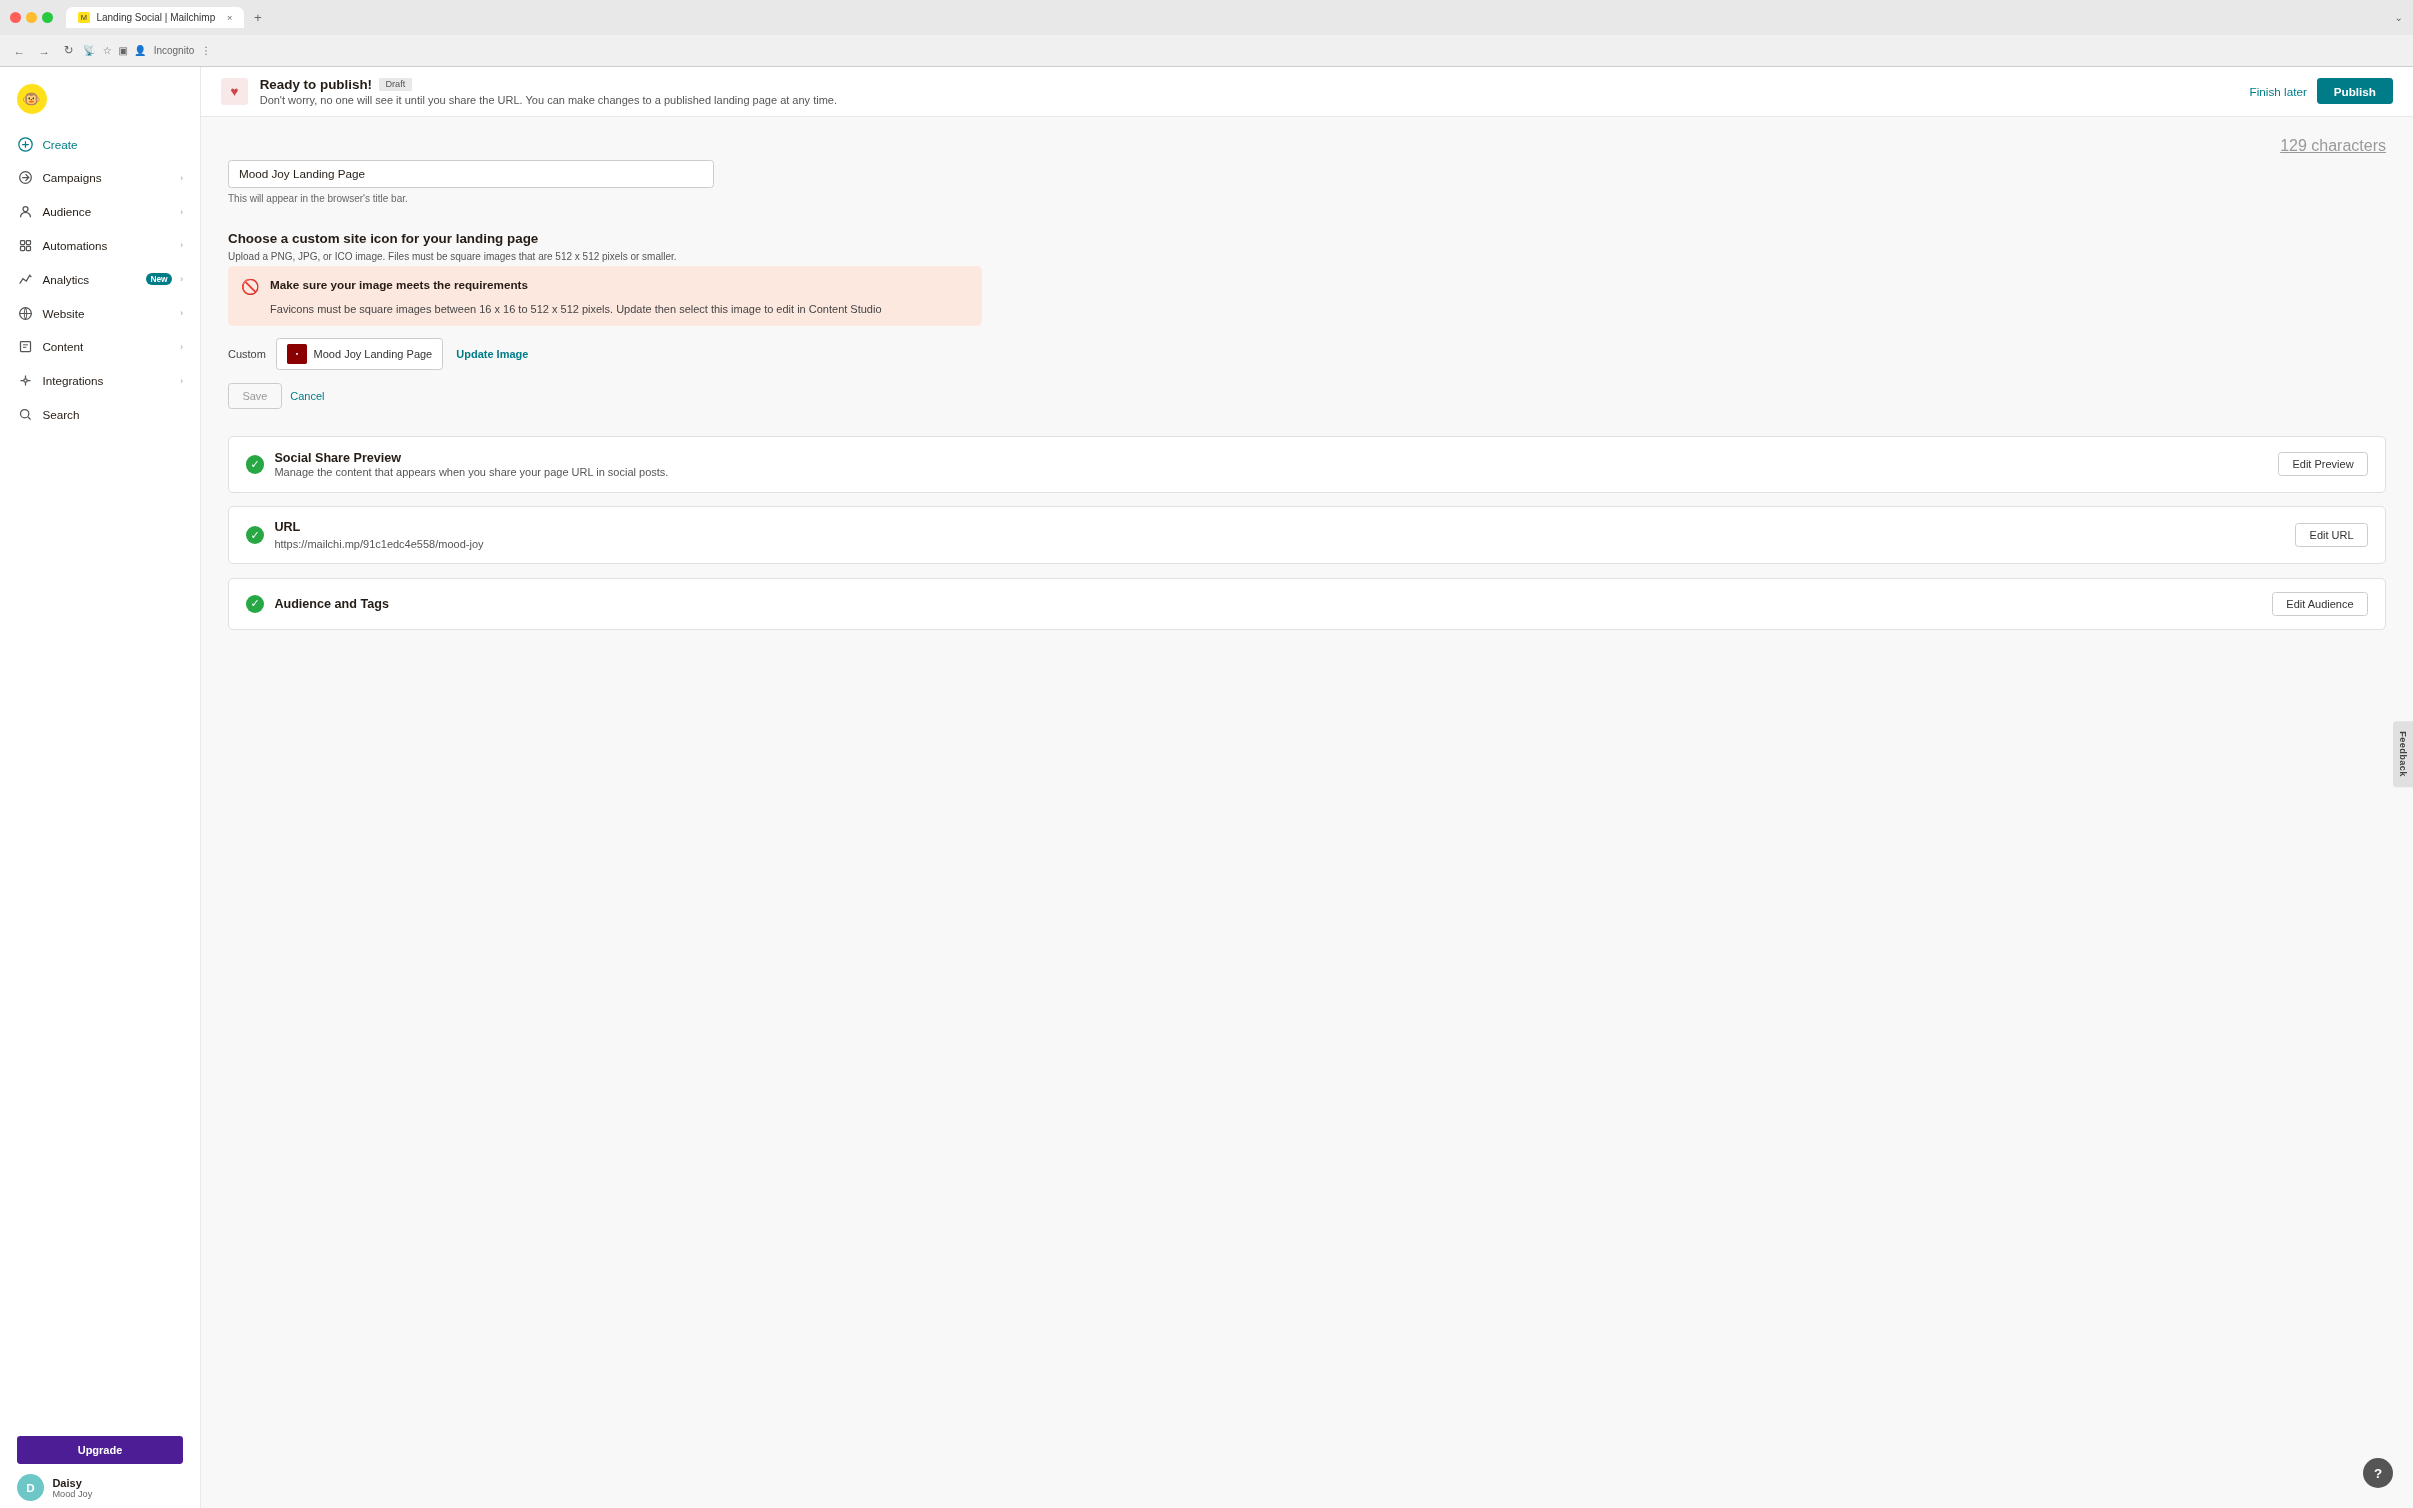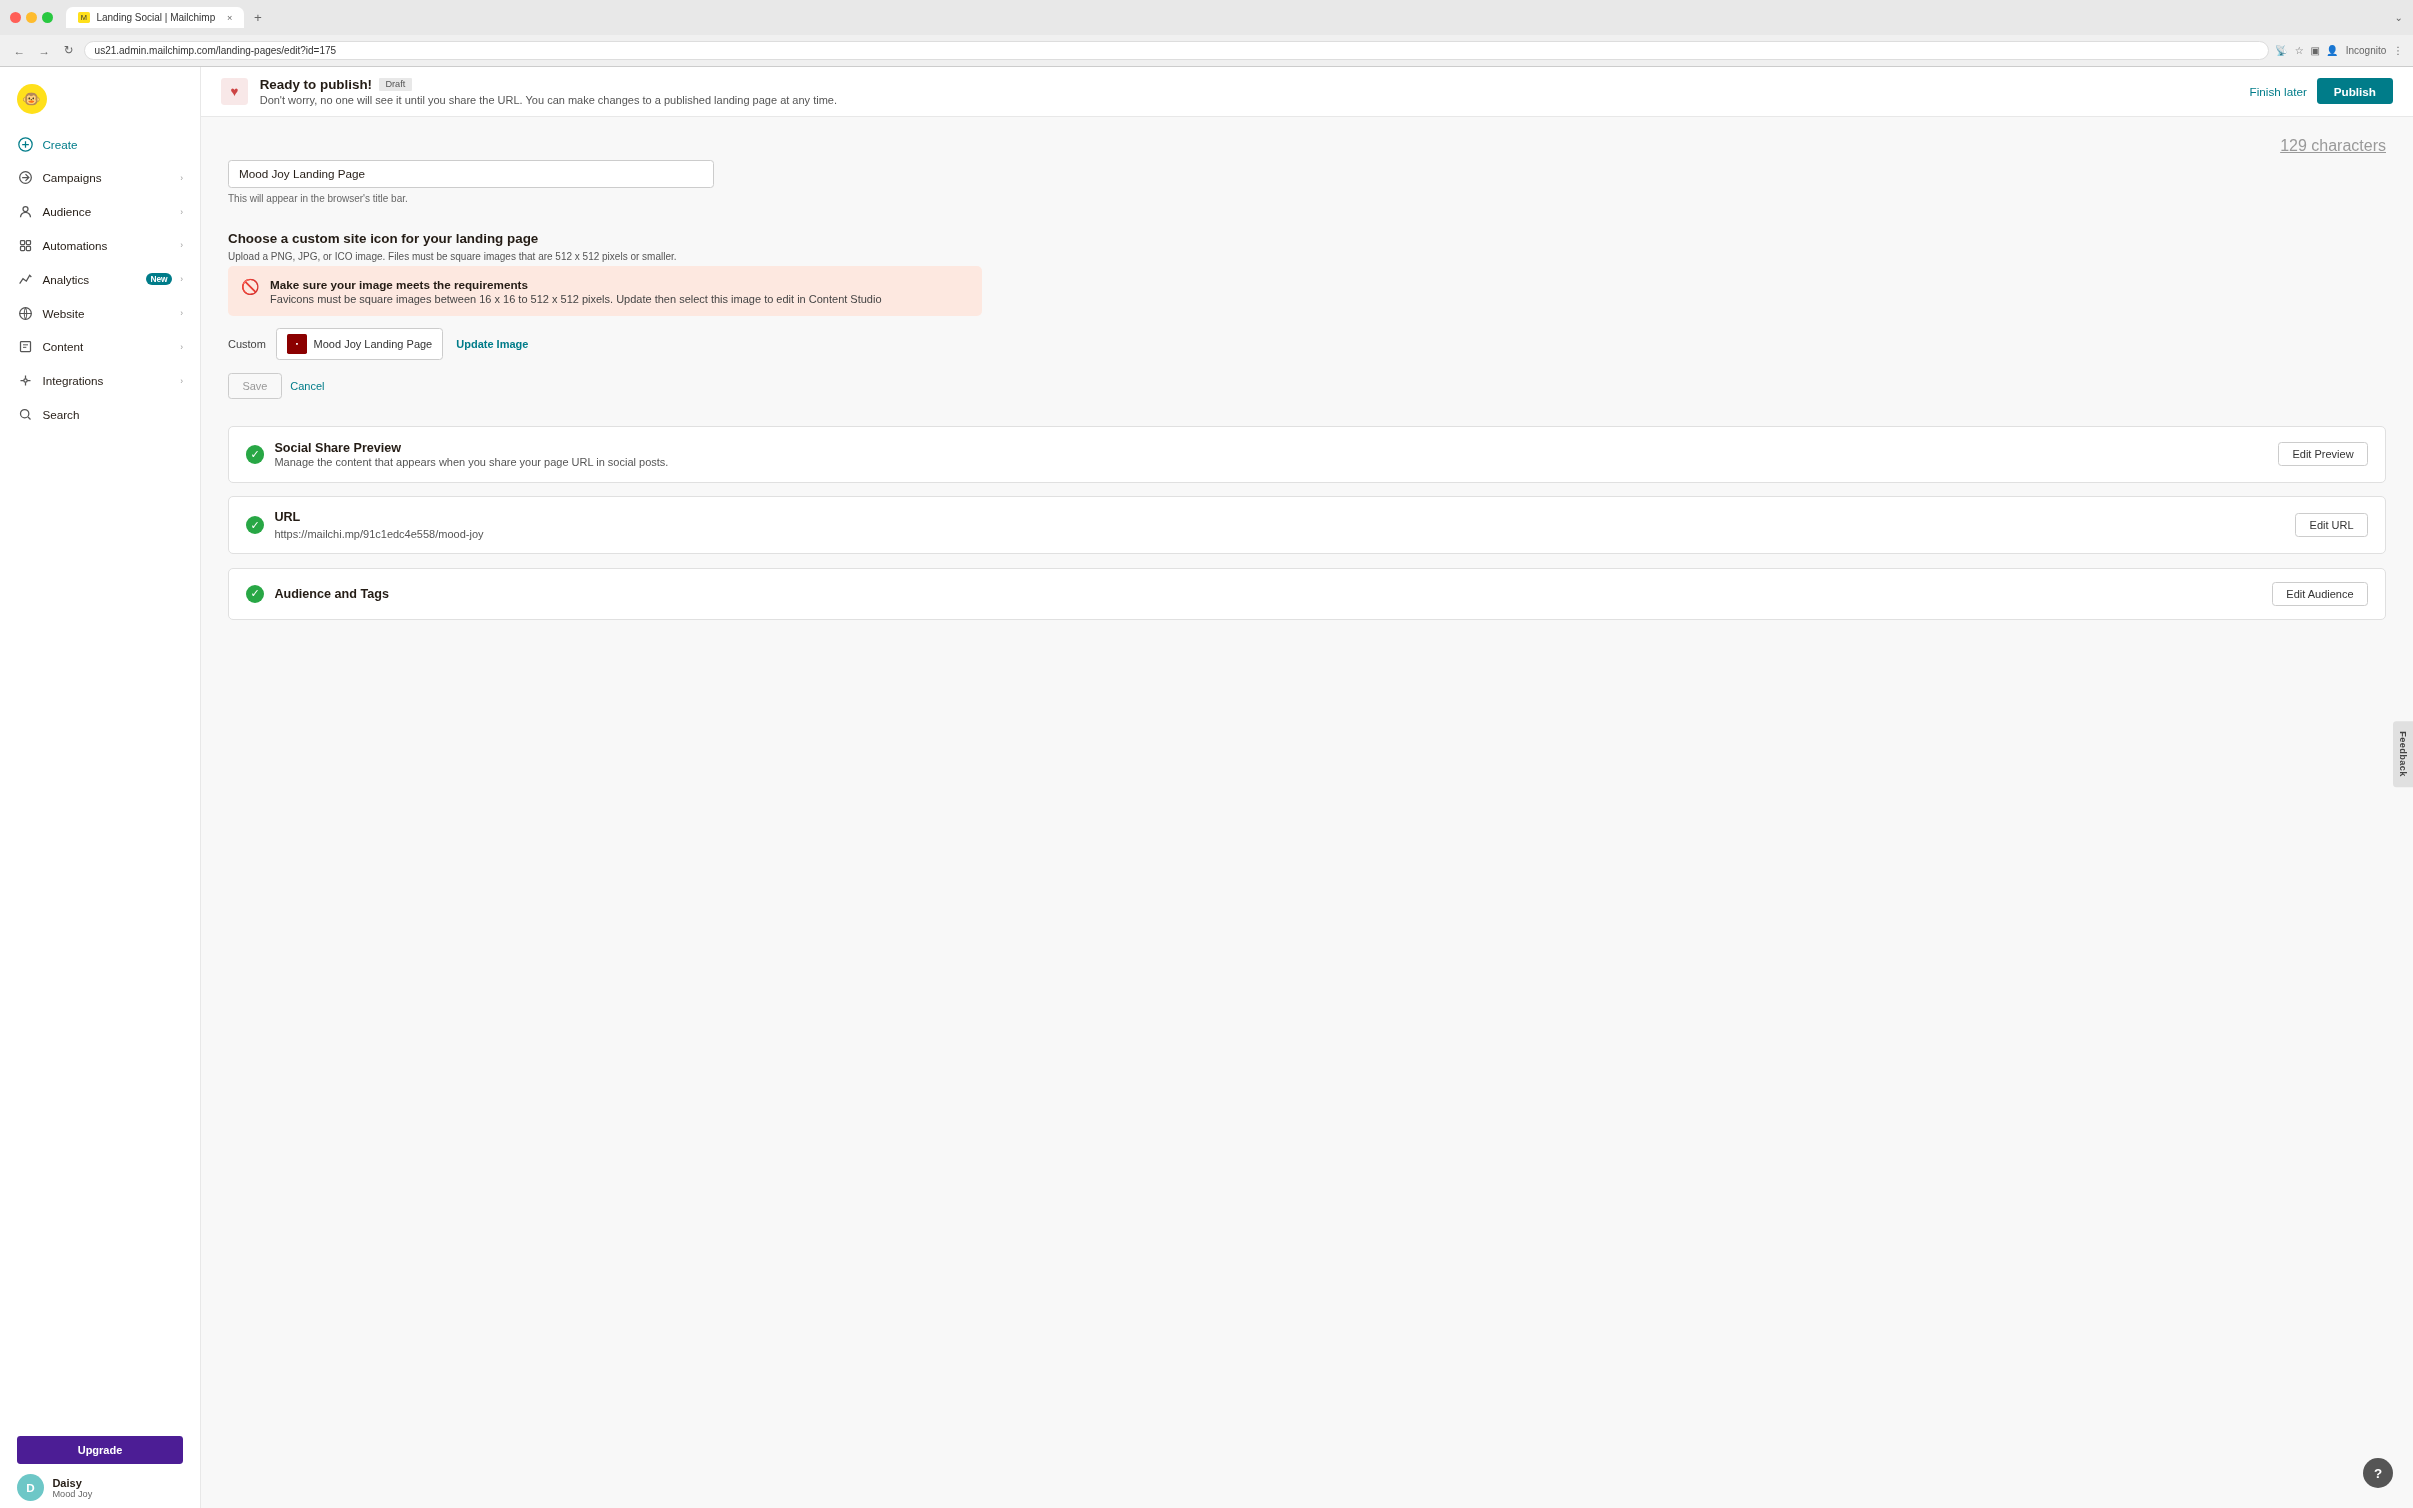--- a/index.html
+++ b/index.html
@@ -158,21 +158,21 @@
     .section { margin-bottom: 27px; }
     .section-title { font-size: 13.4px; font-weight: 600; color: #241c15; margin-bottom: 5px; }
     .section-desc { font-size: 10px; color: #555; margin-bottom: 4px; }
 
     
     .warning-box {
       background: #fde8e0; border-radius: 5px; padding: 11.7px 13.4px;
       display: flex; align-items: flex-start; gap: 10px; max-width: 754px;
     }
     .warning-icon { font-size: 15px; color: #c44; flex-shrink: 0; margin-top: 0.8px; }
-    .warning-title { font-weight: 700; font-size: 11.7px; color: #241c15; margin-bottom: 2px; }
+    .warning-title { font-weight: 700; font-size: 11.7px; color: #241c15; margin-bottom: 12px; }
     .warning-text { font-size: 11px; color: #444; }
 
     
     .image-selector {
       display: flex; align-items: center; gap: 10px; margin-top: 11.7px;
     }
     .custom-label { font-size: 11px; color: #444; font-weight: 500; }
     .image-chip {
       display: flex; align-items: center; gap: 6.7px;
       border: 0.8px solid #ccc; border-radius: 3.4px; padding: 5px 10px;
@@ -255,21 +255,20 @@
     </div>
     <button class="browser-new-tab">+</button>
     <div style="flex:1;display:flex;align-items:center;justify-content:flex-end;font-size:10px;color:#666;gap:5px;">
       <span>⌄</span>
     </div>
   </div>
   <div class="browser-addressbar">
     <button class="nav-btn">←</button>
     <button class="nav-btn">→</button>
     <button class="nav-btn">↻</button>
-    <input class="address-input" type="text" value="us21.admin.mailchimp.com/landing-pages/edit?id=175" style="">
     <div class="browser-actions">
       <span>📡</span>
       <span>☆</span>
       <span>▣</span>
       <span>👤</span>
       <span>Incognito</span>
       <span>⋮</span>
     </div>
   </div>
 </div>

